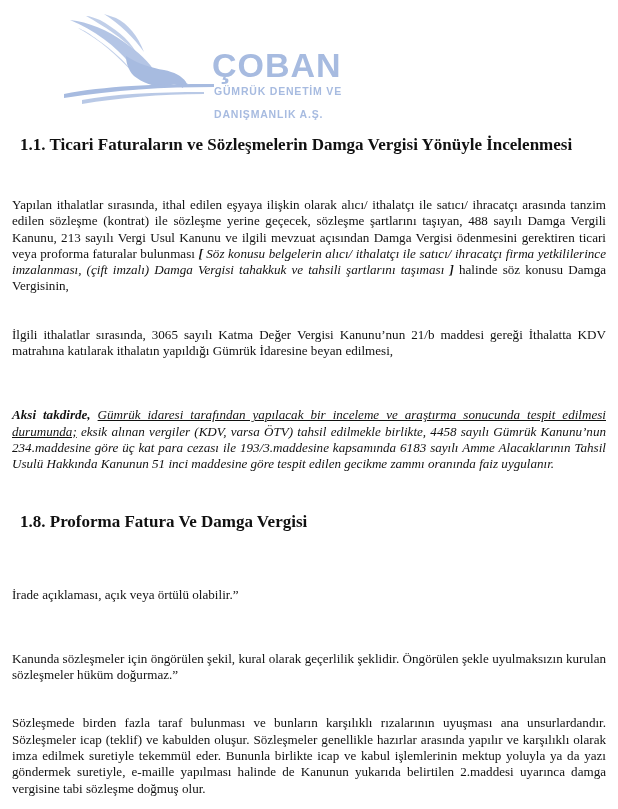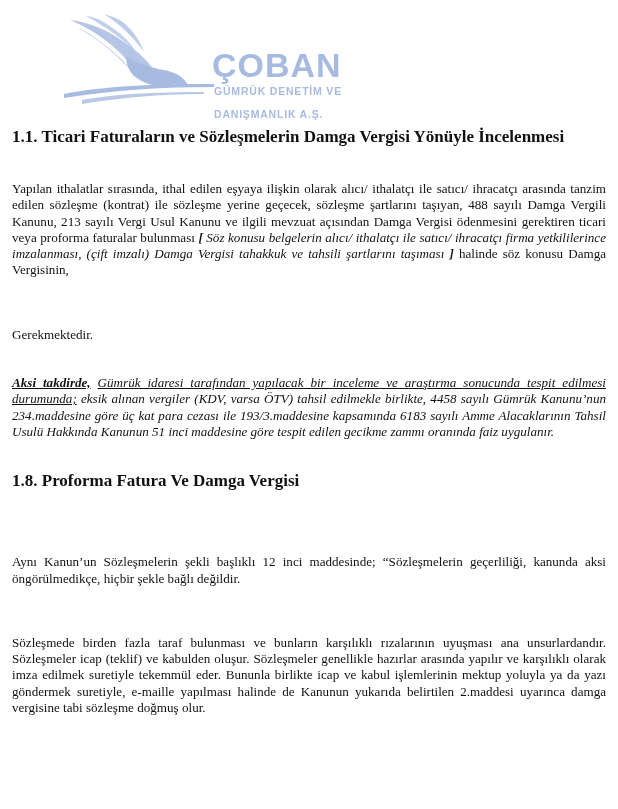--- a/index.html
+++ b/index.html
@@ -17,31 +17,31 @@
       line-height: 34px;
     }
     .logo-text-sub {
       position: absolute; left: 150px;
       font-family: "Liberation Sans", "DejaVu Sans", sans-serif;
       font-weight: bold; font-size: 10.5px; letter-spacing: 0.8px; color: #a7bbe0;
       line-height: 12px; white-space: nowrap;
     }
     .content { position: absolute; left: 4px; top: 110px; width: 610px; }
     h2 {
-      margin: 8px; font-size: 17px; font-weight: bold; line-height: 22px;
+      margin: 16px; font-size: 17px; font-weight: bold; line-height: 22px;
       font-family: "Liberation Serif", "DejaVu Serif", serif; color: #111;
     }
     p {
       margin: 8px; font-size: 13.1px; line-height: 16.3px; text-align: justify;
     }
     .gap-s { height: 14px; }
     .gap-m { height: 16px; }
     .gap-h { height: 17px; }
     .it { font-style: italic; }
-    .bi { font-style: italic; font-weight: bold; text-decoration: underline; }
+    .bi { font-style: italic; font-weight: bold; }
     .u { text-decoration: underline; }
     .sq { font-style: italic; font-weight: bold; }
   </style>
 </head>
 <body>
 
 <div class="page">
 
   <div class="logo">
     <svg width="150" height="100" viewBox="0 0 150 100" style="position:absolute;left:0;top:0;">
@@ -65,37 +65,38 @@
   </div>
 
   <div class="content">
 
     <h2>1.1. Ticari Faturaların ve Sözleşmelerin Damga Vergisi Yönüyle İncelenmesi</h2>
     <div class="gap-h"></div>
 
     <p><span>Yapılan ithalatlar sırasında, ithal edilen eşyaya ilişkin olarak alıcı/ ithalatçı ile satıcı/ ihracatçı arasında tanzim edilen sözleşme (kontrat) ile sözleşme yerine geçecek, sözleşme şartlarını taşıyan, 488 sayılı Damga Vergili Kanunu, 213 sayılı Vergi Usul Kanunu ve ilgili mevzuat açısından Damga Vergisi ödenmesini gerektiren ticari veya proforma faturalar bulunması </span><span class="sq">[</span><span class="it"> Söz konusu belgelerin alıcı/ ithalatçı ile satıcı/ ihracatçı firma yetkililerince imzalanması, (çift imzalı) Damga Vergisi tahakkuk ve tahsili şartlarını taşıması </span><span class="sq">]</span><span> halinde söz konusu Damga Vergisinin,</span></p>
     <div class="gap-m"></div>
 
+    <p>İlgili ithalatlar sırasında, 3065 sayılı Katma Değer Vergisi Kanunu’nun 21/b maddesi gereği İthalatta KDV matrahına katılarak ithalatın yapıldığı Gümrük İdaresine beyan edilmesi,</p>
     <div class="gap-m"></div>
 
-    <p>Gerekmektedir.</p>
     <div class="gap-m"></div>
 
     <p class="it"><span class="bi">Aksi takdirde,</span> <span class="u">Gümrük idaresi tarafından yapılacak bir inceleme ve araştırma sonucunda tespit edilmesi durumunda;</span><span> eksik alınan vergiler (KDV, varsa ÖTV) tahsil edilmekle birlikte, 4458 sayılı Gümrük Kanunu’nun 234.maddesine göre üç kat para cezası ile 193/3.maddesine kapsamında 6183 sayılı Amme Alacaklarının Tahsil Usulü Hakkında Kanunun 51 inci maddesine göre tespit edilen gecikme zammı oranında faiz uygulanır.</span></p>
     <div class="gap-s"></div>
 
     <h2>1.8.  Proforma Fatura Ve Damga Vergisi</h2>
     <div class="gap-s"></div>
 
     <div class="gap-m"></div>
 
+    <p>İrade açıklaması, açık veya örtülü olabilir.”</p>
     <div class="gap-m"></div>
 
-    <p>Aynı Kanun’un Sözleşmelerin şekli başlıklı 12 inci maddesinde; “Sözleşmelerin geçerliliği, kanunda aksi öngörülmedikçe, hiçbir şekle bağlı değildir.</p>
     <div class="gap-m"></div>
 
+    <p>Kanunda sözleşmeler için öngörülen şekil, kural olarak geçerlilik şeklidir. Öngörülen şekle uyulmaksızın kurulan sözleşmeler hüküm doğurmaz.”</p>
     <div class="gap-m"></div>
 
     <p>Sözleşmede birden fazla taraf bulunması ve bunların karşılıklı rızalarının uyuşması ana unsurlardandır. Sözleşmeler icap (teklif) ve kabulden oluşur. Sözleşmeler genellikle hazırlar arasında yapılır ve karşılıklı olarak imza edilmek suretiyle tekemmül eder. Bununla birlikte icap ve kabul işlemlerinin mektup yoluyla ya da yazı göndermek suretiyle, e-maille yapılması halinde de Kanunun yukarıda belirtilen 2.maddesi uyarınca damga vergisine tabi sözleşme doğmuş olur.</p>
     <div class="gap-m"></div>
 
   </div>
 </div>
 
 </body></html>

